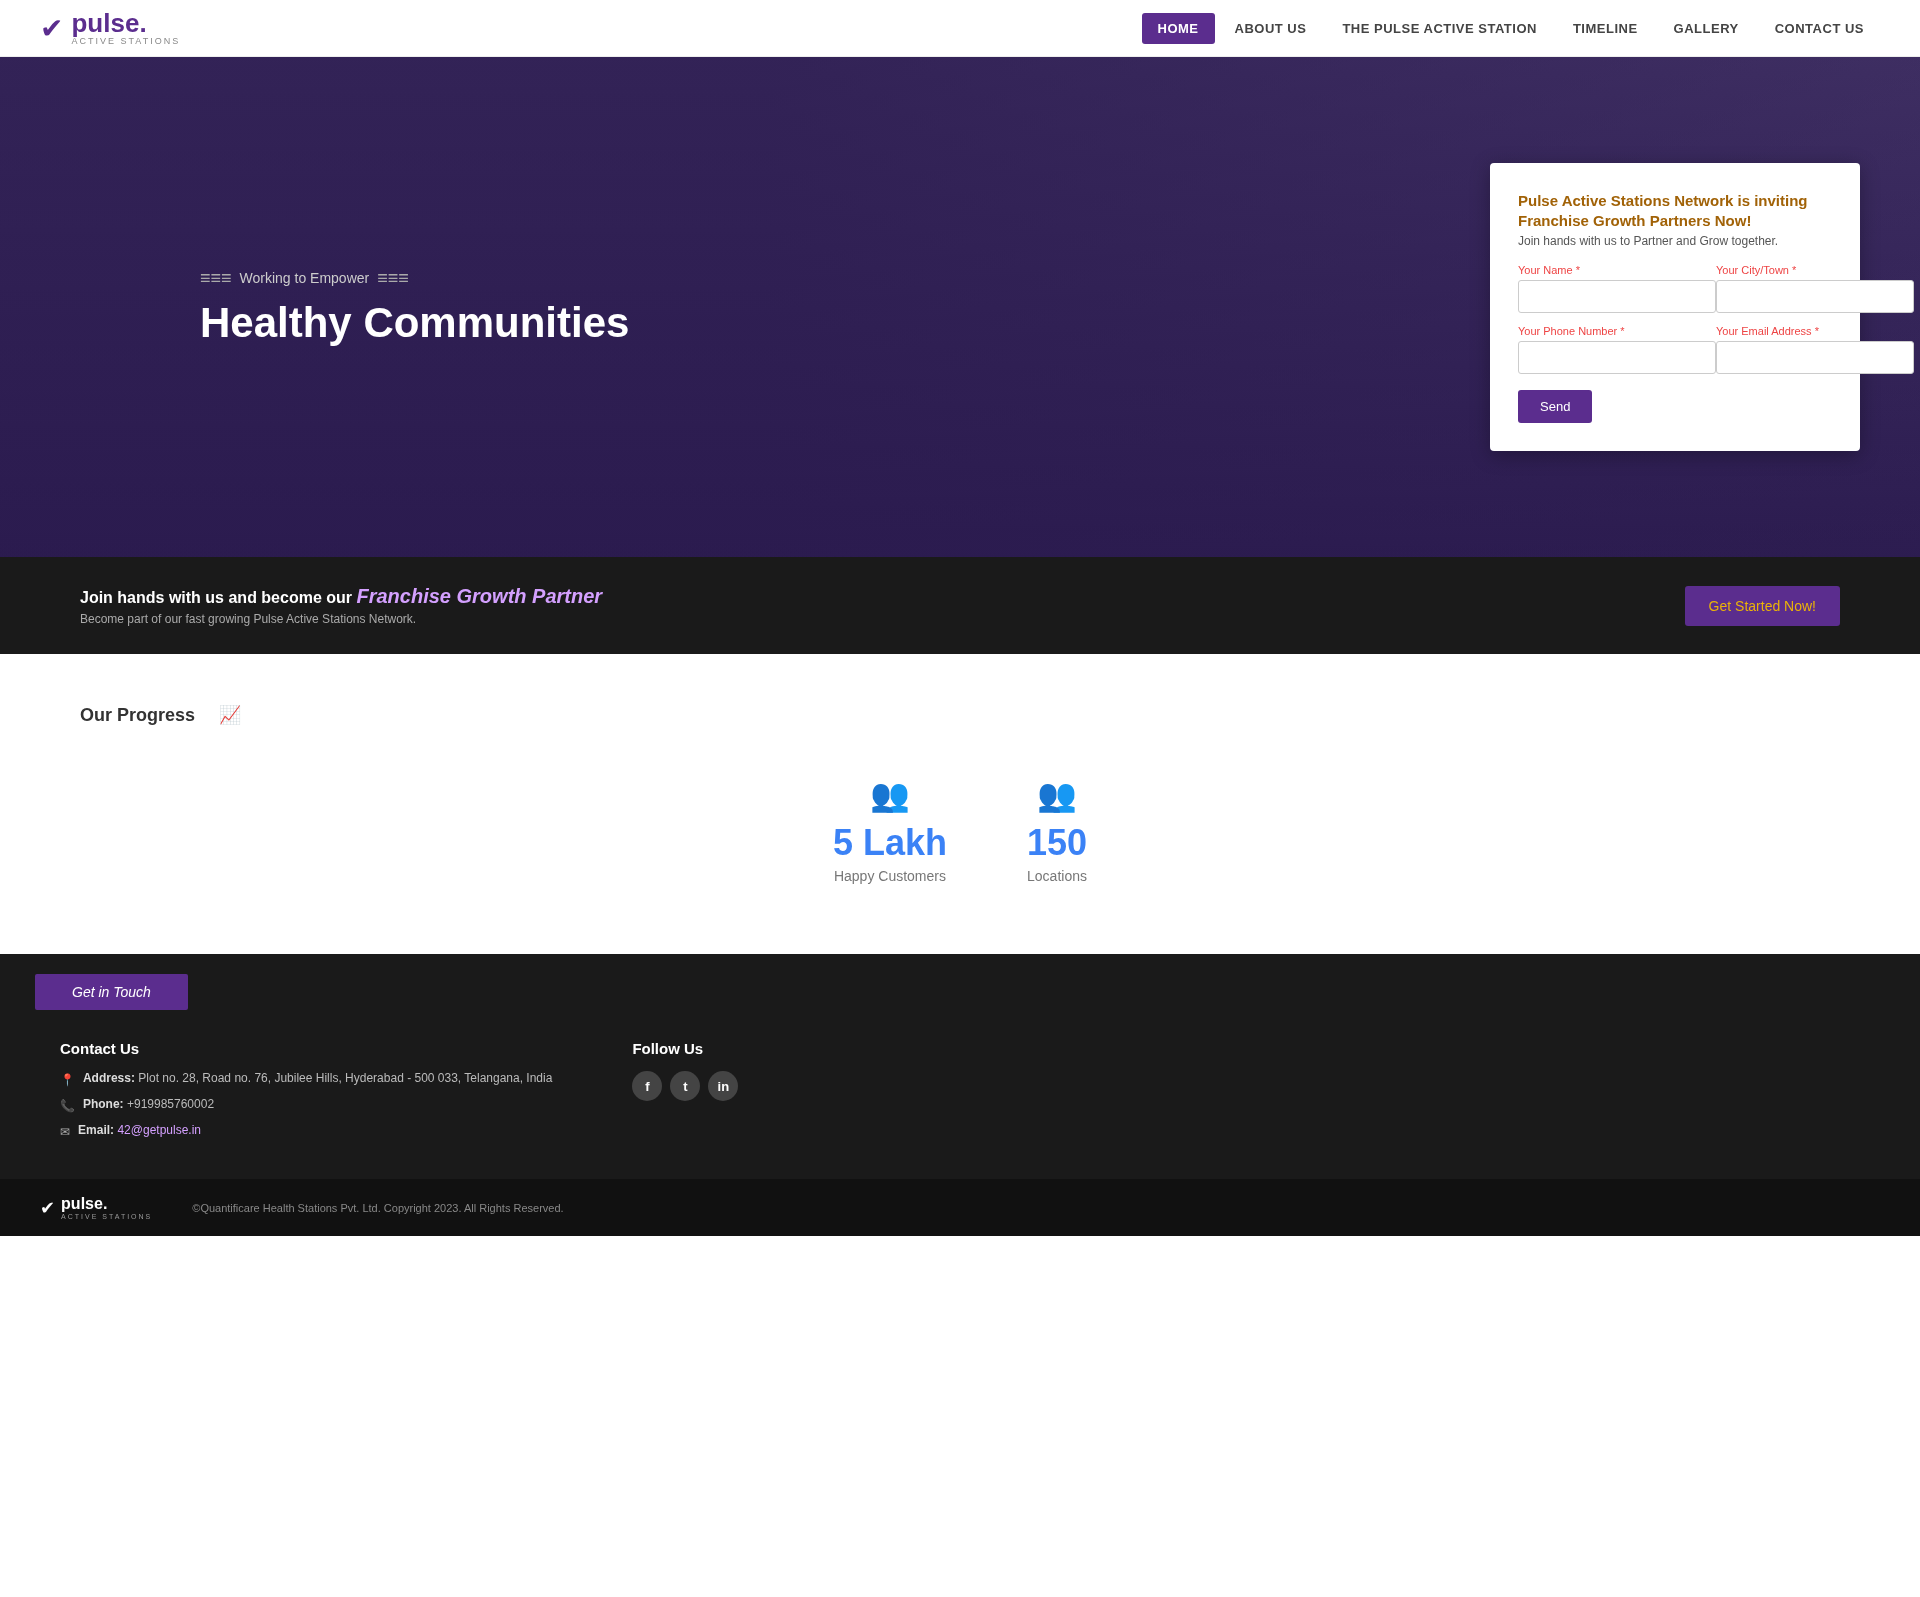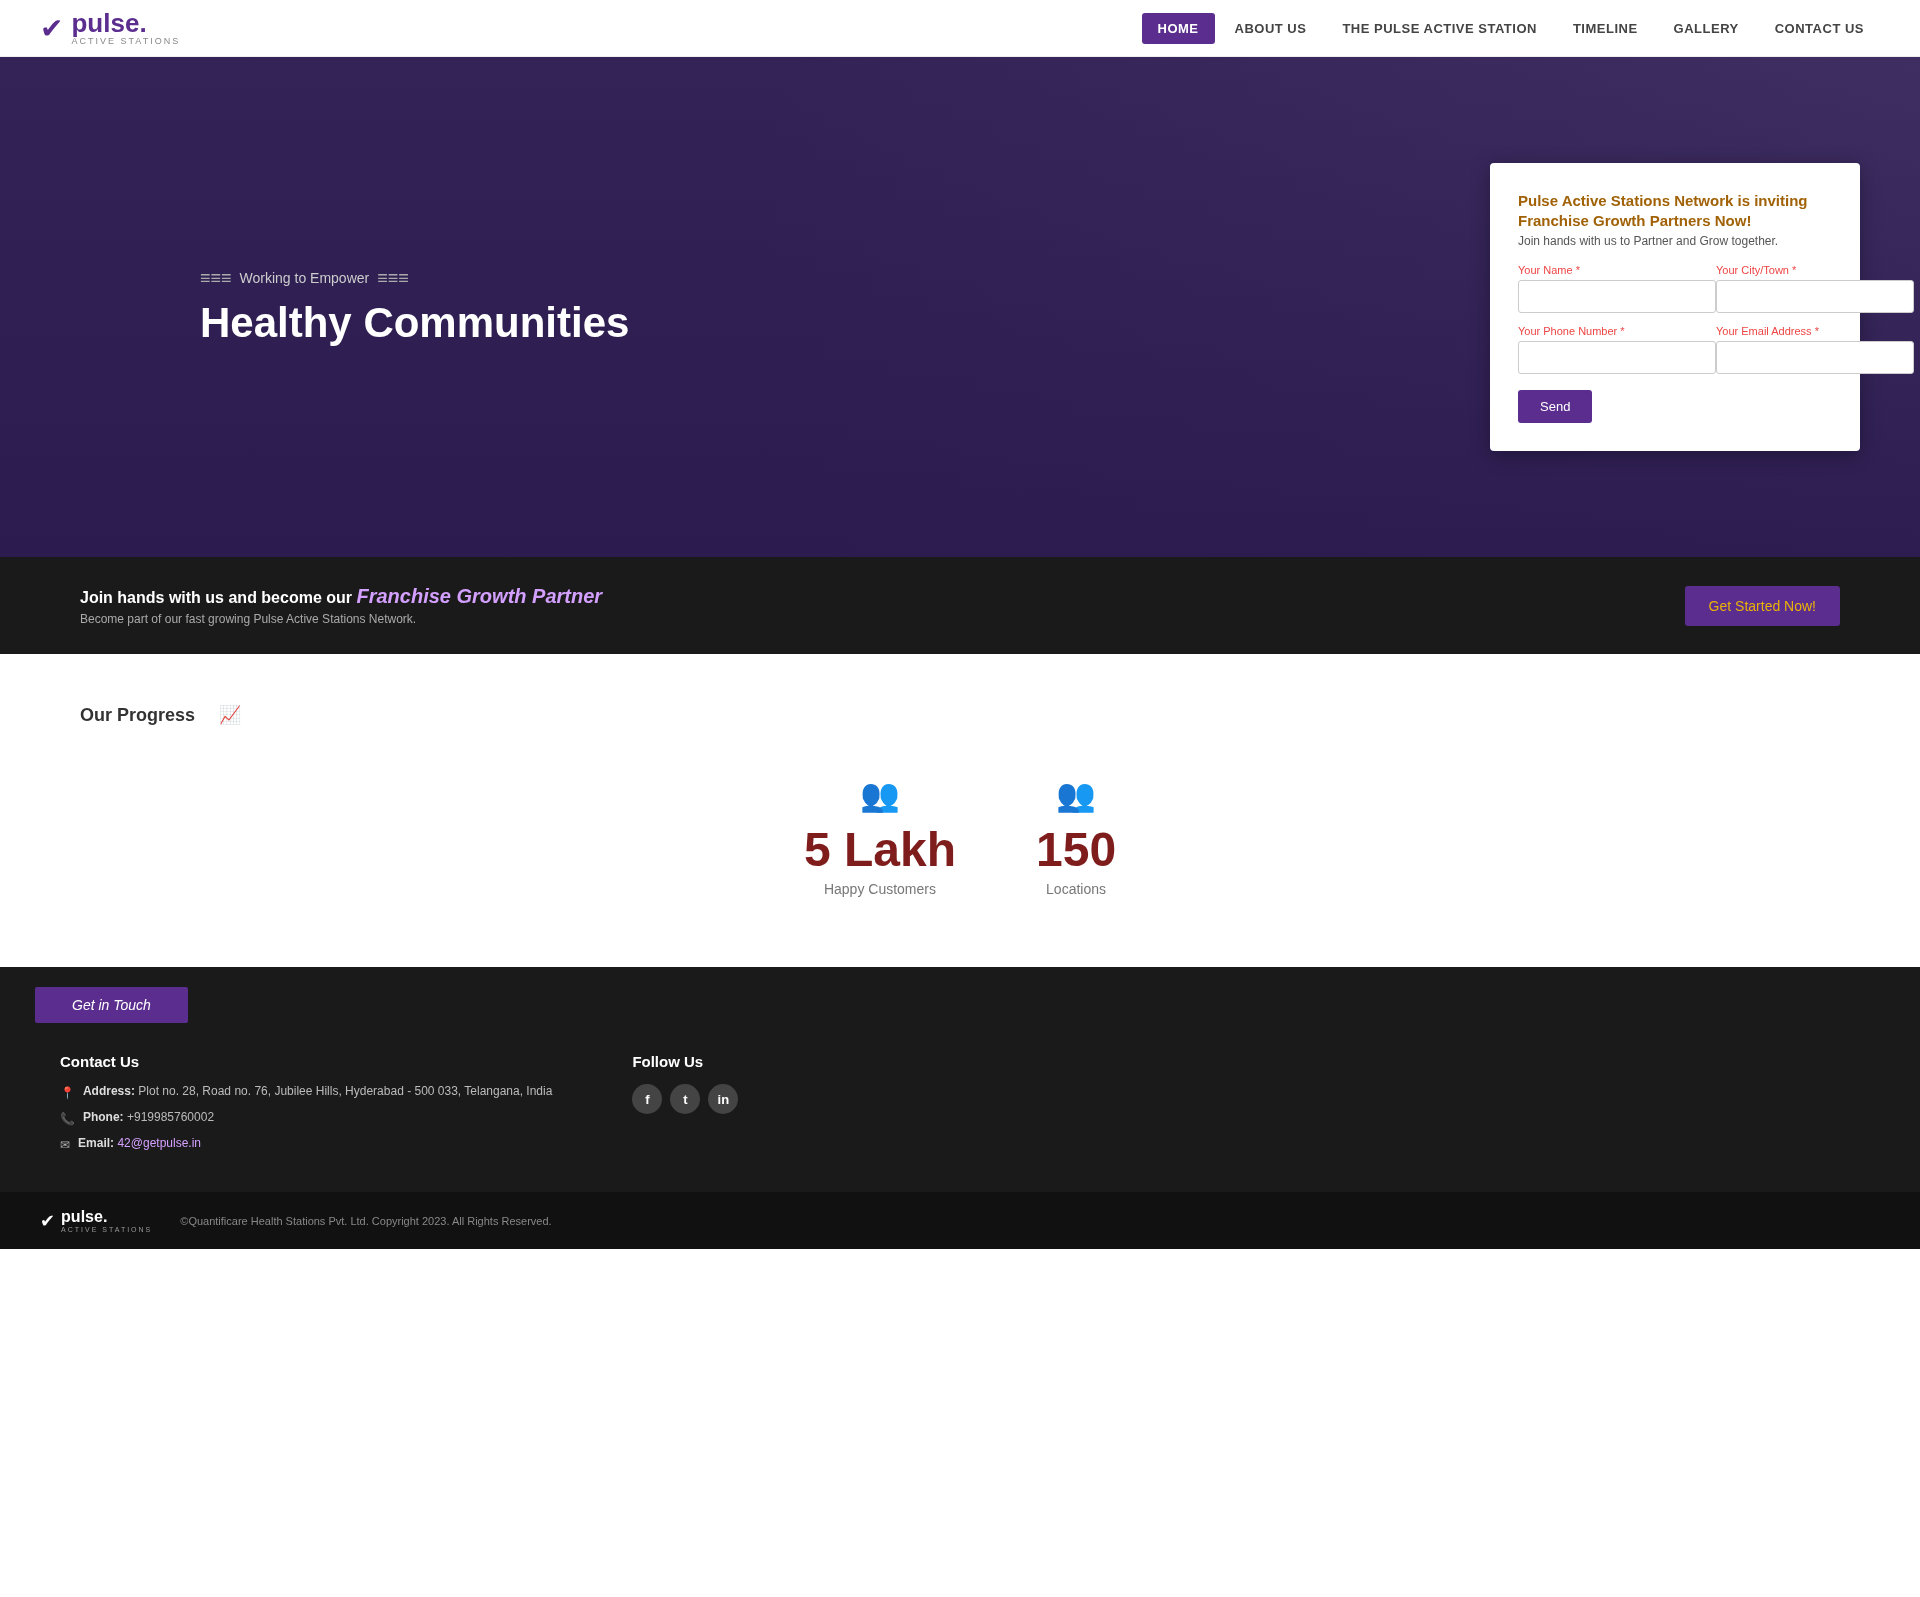--- a/index.html
+++ b/index.html
@@ -235,23 +235,23 @@
     }
     .stat-item {
       text-align: center;
     }
     .stat-icon {
       font-size: 32px;
       color: #5b2d8e;
       margin-bottom: 8px;
     }
     .stat-number {
-      font-size: 48px;
-      font-weight: bold;
-      color: #7f1d1d;
+      font-size: 36px;
+      font-weight: bold;
+      color: #3b82f6;
     }
     .stat-label {
       font-size: 14px;
       color: #777;
       margin-top: 4px;
     }
 
     
     footer {
       background: #1a1a1a;
@@ -343,21 +343,21 @@
     .footer-logo-sub {
       font-size: 7px;
       color: #999;
       letter-spacing: 2px;
       text-transform: uppercase;
       display: block;
     }
     .footer-copy {
       font-size: 11px;
       color: #888;
-      margin-left: 12px;
+      margin-left: 24px;
     }
   </style>
 </head>
 <body>
 
 <header>
   <div class="logo-area">
     <div class="logo-icon">✔</div>
     <div class="logo-text">
       <span class="logo-name">pulse.</span>

